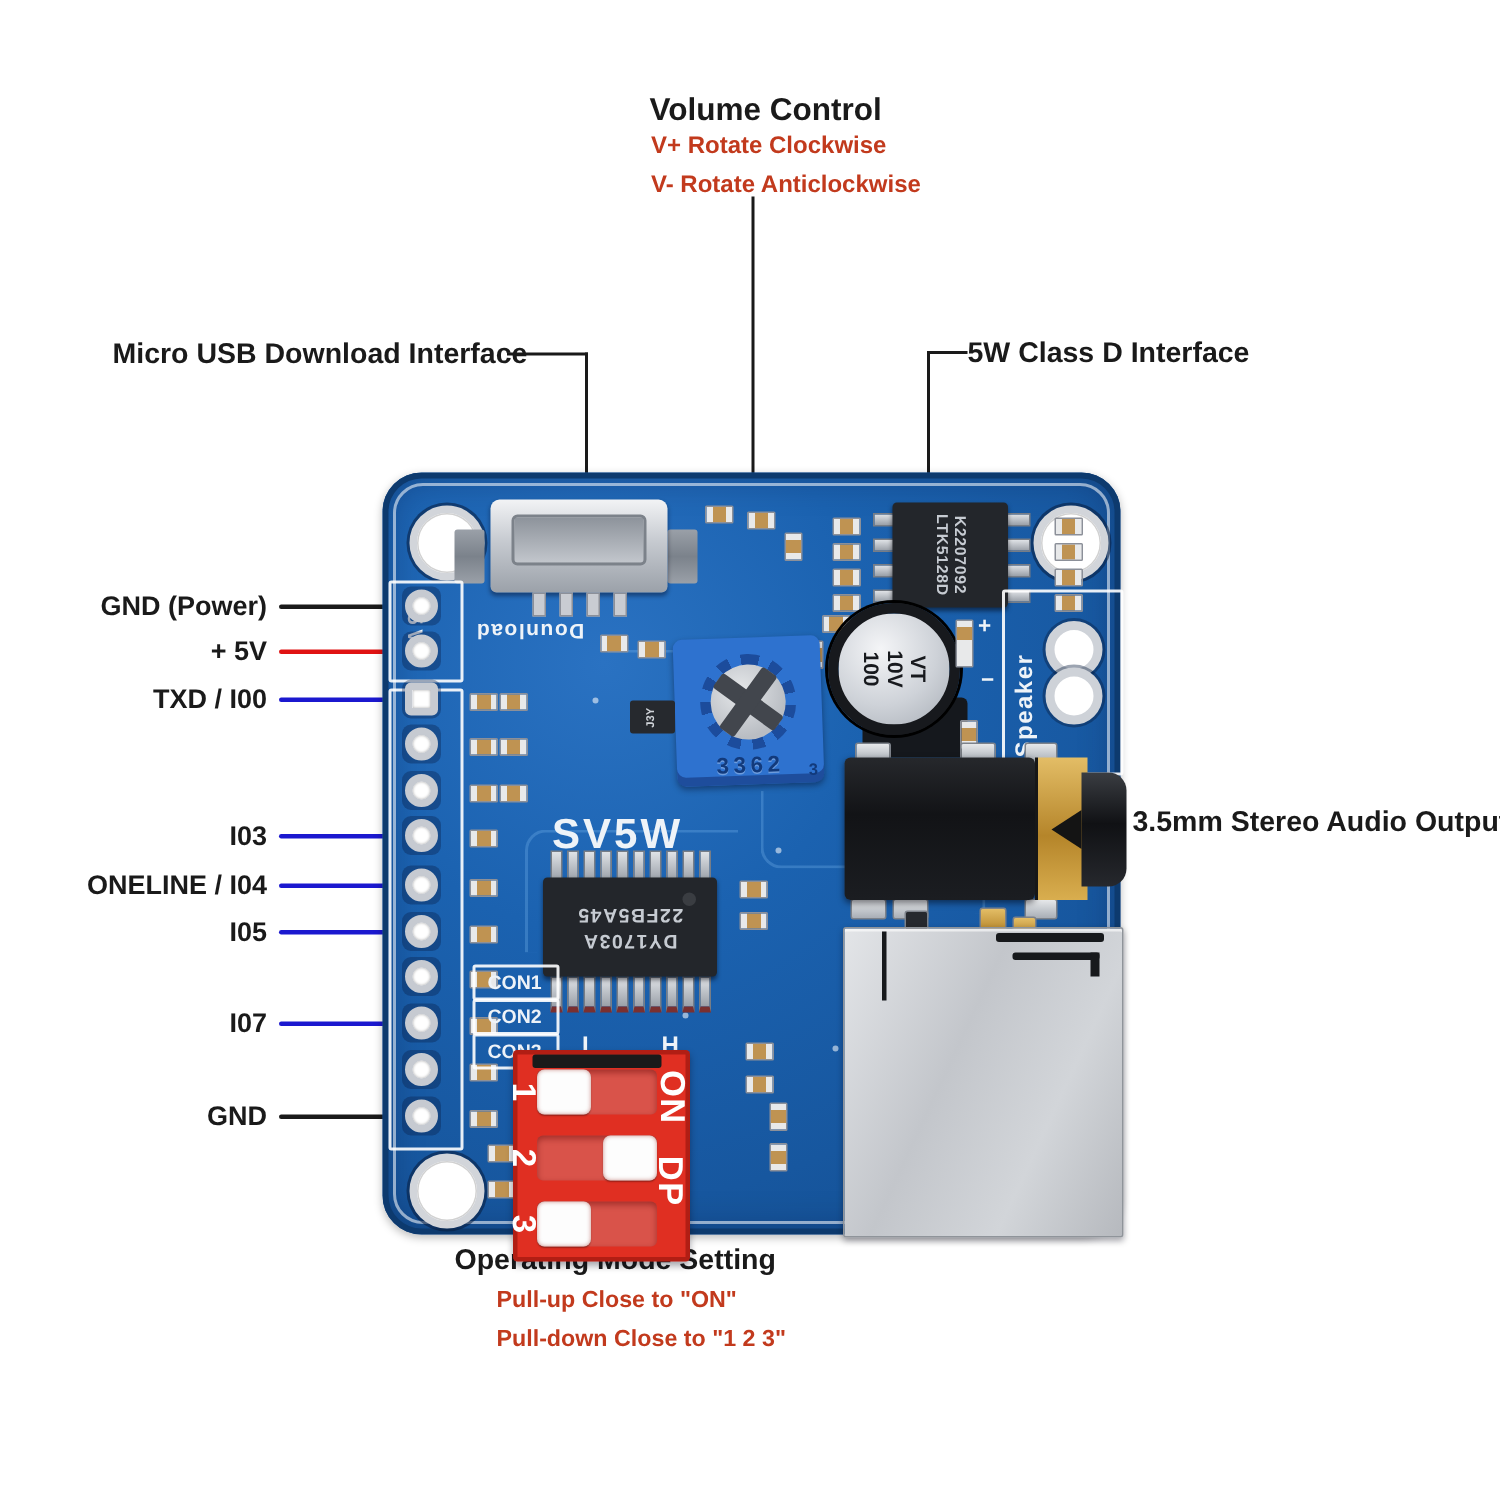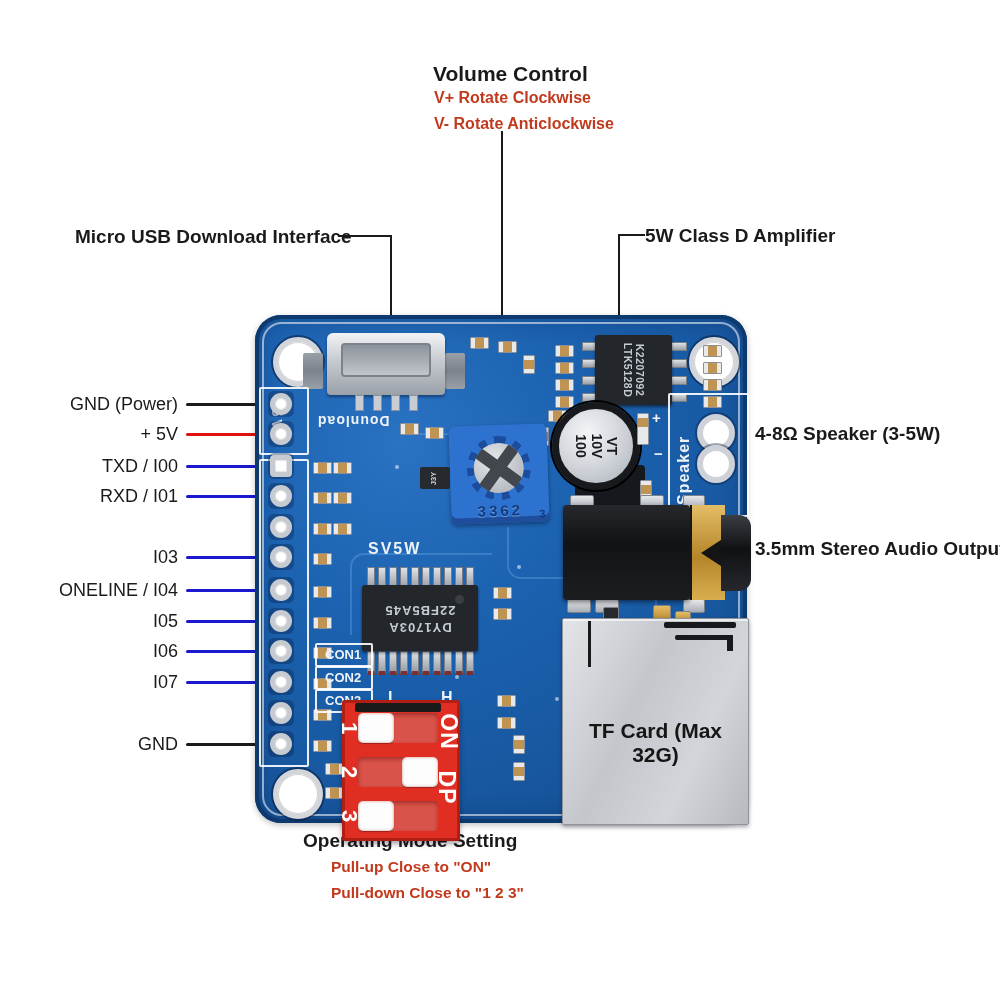--- a/index.html
+++ b/index.html
@@ -6,21 +6,21 @@
   .page{position:relative;width:1000px;height:1000px;background:#ffffff;overflow:hidden;
         font-family:"Liberation Sans",sans-serif;color:#1a1a1a;}
   .ann{position:absolute;font-weight:bold;white-space:nowrap;}
   .ann.big{font-size:21px;}
   .ann.mid{font-size:19px;}
   .ann.red{font-size:16px;}
   .ann.red.small{font-size:15.5px;}
   .lline{position:absolute;pointer-events:none;}
   
   .pin-row{position:absolute;left:20px;height:24px;width:260px;}
-  .pin-row .pl{display:inline-block;width:158px;text-align:right;font-weight:normal;font-size:18px;line-height:24px;}
+  .pin-row .pl{display:inline-block;width:158px;text-align:right;font-weight:bold;font-size:18px;line-height:24px;}
   .pin-row .pline{position:absolute;left:166px;top:11px;width:90px;height:3px;border-radius:2px;}
   
   #board{position:absolute;left:255px;top:315px;width:492px;height:508px;border-radius:26px;
          background:radial-gradient(circle at 30% 25%, #2a72c2 0%, #1b62b0 35%, #17579f 70%, #124b8d 100%);
          box-shadow:inset 0 0 0 4px #0d3a6e, inset 0 0 26px rgba(0,10,40,.35), 0 2px 6px rgba(0,0,0,.25);}
   .silk-frame{position:absolute;inset:7px;border:2px solid rgba(255,255,255,.55);border-radius:20px;pointer-events:none;}
   .hole{position:absolute;width:40px;height:40px;border-radius:50%;background:#fff;
         border:5px solid #d2d5da;box-shadow:0 0 0 2px rgba(8,28,60,.55), inset 0 0 0 1px rgba(0,0,0,.18);}
   .silk{position:absolute;color:#eef3f8;font-weight:bold;white-space:nowrap;}
   .silkbox{position:absolute;border:2px solid rgba(255,255,255,.9);border-radius:2px;}
@@ -103,39 +103,36 @@
 
   <div class="ann big" style="left:433px;top:62px;">Volume Control</div>
   <div class="ann red" style="left: 434px; top: 89px; color: rgb(194, 58, 29);">V+ Rotate Clockwise</div>
   <div class="ann red" style="left: 434px; top: 115px; color: rgb(194, 58, 29);">V- Rotate Anticlockwise</div>
   <div class="lline" style="left:501px;top:131px;width:2px;height:254px;background:#1a1a1a;"></div>
 
   <div class="ann mid" style="left:75px;top:226px;">Micro USB Download Interface</div>
   <div class="lline" style="left:338px;top:235px;width:54px;height:2px;background:#1a1a1a;"></div>
   <div class="lline" style="left:390px;top:235px;width:2px;height:132px;background:#1a1a1a;"></div>
 
-  <div class="ann mid" style="left:645px;top:225px;">5W Class D Amplifier</div>
+  <div class="ann mid" style="left:645px;top:225px;">5W Class D Interface</div>
   <div class="lline" style="left:618px;top:234px;width:27px;height:2px;background:#1a1a1a;"></div>
   <div class="lline" style="left:618px;top:234px;width:2px;height:126px;background:#1a1a1a;"></div>
 
-  <div class="ann mid" style="left:755px;top:423px;">4-8Ω Speaker (3-5W)</div>
   <div class="ann mid" style="left:755px;top:538px;">3.5mm Stereo Audio Output</div>
 
   <div class="ann mid" style="left:303px;top:830px;">Operating Mode Setting</div>
   <div class="ann red small" style="left: 331px; top: 858px; color: rgb(194, 58, 29);">Pull-up Close to "ON"</div>
   <div class="ann red small" style="left: 331px; top: 884px; color: rgb(194, 58, 29);">Pull-down Close to "1 2 3"</div>
 
   <div class="pin-row" style="top:392px;"><span class="pl">GND (Power)</span><span class="pline" style="background: rgb(26, 26, 26);"></span></div>
   <div class="pin-row" style="top:422px;"><span class="pl">+ 5V</span><span class="pline" style="background: rgb(224, 18, 18);"></span></div>
   <div class="pin-row" style="top:454px;"><span class="pl">TXD / I00</span><span class="pline" style="background: rgb(27, 24, 207);"></span></div>
-  <div class="pin-row" style="top:484px;"><span class="pl">RXD / I01</span><span class="pline" style="background: rgb(27, 24, 207);"></span></div>
   <div class="pin-row" style="top:545px;"><span class="pl">I03</span><span class="pline" style="background: rgb(27, 24, 207);"></span></div>
   <div class="pin-row" style="top:578px;"><span class="pl">ONELINE / I04</span><span class="pline" style="background: rgb(27, 24, 207);"></span></div>
   <div class="pin-row" style="top:609px;"><span class="pl">I05</span><span class="pline" style="background: rgb(27, 24, 207);"></span></div>
-  <div class="pin-row" style="top:639px;"><span class="pl">I06</span><span class="pline" style="background: rgb(27, 24, 207);"></span></div>
   <div class="pin-row" style="top:670px;"><span class="pl">I07</span><span class="pline" style="background: rgb(27, 24, 207);"></span></div>
   <div class="pin-row" style="top:732px;"><span class="pl">GND</span><span class="pline" style="background: rgb(26, 26, 26);"></span></div>
 
   <div id="board">
     <div class="silk-frame"></div>
 
     <div class="trace" style="left:150px;top:118px;width:120px;height:70px;border-top-width:2px;border-right-width:2px;border-top-right-radius:16px;"></div>
     <div class="trace" style="left:95px;top:238px;width:140px;height:80px;border-top-width:2px;border-left-width:2px;border-top-left-radius:14px;"></div>
     <div class="trace" style="left:252px;top:212px;width:90px;height:50px;border-bottom-width:2px;border-left-width:2px;border-bottom-left-radius:14px;"></div>
     <div class="trace" style="left:330px;top:252px;width:70px;height:40px;border-top-width:2px;border-right-width:2px;border-top-right-radius:12px;"></div>
@@ -310,21 +307,21 @@
     <div class="pin9" style="left:200px;top:336px;width:6px;height:19px;border-bottom:4px solid #7a3030;"></div>
     <div class="pin9" style="left:211px;top:336px;width:6px;height:19px;border-bottom:4px solid #7a3030;"></div>
     <div class="chip" style="left:107px;top:270px;width:116px;height:66px;">
       <div class="chiptext" style="transform:rotate(180deg);font-size:13px;letter-spacing:1px;line-height:1.3;">
         <span>DY1703A</span>
         <span>22FB5A45</span>
       </div>
       <div style="position:absolute;right:14px;top:10px;width:9px;height:9px;border-radius:50%;background:#3a3d42;"></div>
     </div>
 
-    <div class="silk" style="left:113px;top:225px;font-size:16px;letter-spacing:2px;">SV5W</div>
+    <div class="silk" style="left:113px;top:225px;font-size:28px;letter-spacing:2px;">SV5W</div>
 
     <div class="smd h" style="left:238px;top:272px;"></div>
     <div class="smd h" style="left:238px;top:293px;"></div>
     <div class="smd h" style="left:242px;top:380px;"></div>
     <div class="smd h" style="left:242px;top:402px;"></div>
 
     <div class="silkbox" style="left:60px;top:328px;width:54px;height:20px;">
         <span class="silk" style="left:8px;top:2px;font-size:13px;">CON1</span>
       </div>
     <div class="silkbox" style="left:60px;top:351px;width:54px;height:20px;">
@@ -358,17 +355,16 @@
     <div class="smd v" style="left:258px;top:420px;"></div>
     <div class="smd v" style="left:258px;top:447px;"></div>
 
     <div class="tab" style="left:348px;top:292px;width:14px;height:14px;background:#26292e;"></div>
     <div class="tab" style="left:398px;top:290px;width:16px;height:15px;background:linear-gradient(#e3bd66,#b5852a);"></div>
     <div class="tf">
       <div class="tfedge"></div>
       <div class="tfclip1"></div>
       <div class="tfclip2"></div>
       <div class="tfclip3"></div>
-      <div class="label">TF Card (Max 32G)</div>
     </div>
   </div>
 
 </div>
 
 </body></html>

